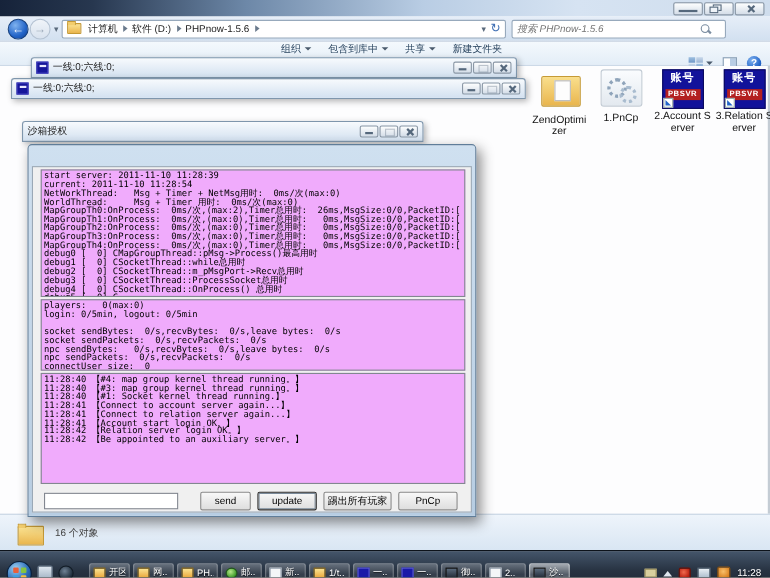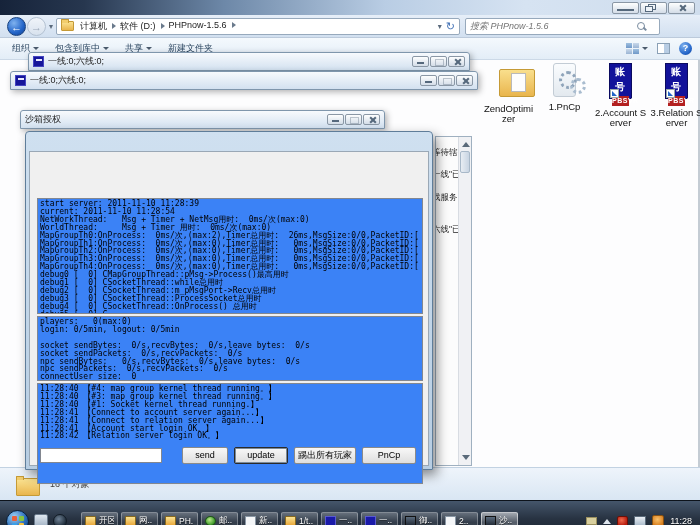--- a/index.html
+++ b/index.html
@@ -51,42 +51,42 @@
   #searchbox input{border:none;outline:none;width:170px;font-size:9px;font-style:italic;
     color:#8b919b;padding:0 4px;font-family:"Liberation Sans",sans-serif;background:transparent;}
   .mag{position:relative;width:11px;height:11px;}
   .mag::before{content:"";position:absolute;left:1px;top:1px;width:6px;height:6px;
     border:1.5px solid #7b8 da0;border:1.5px solid #7b8da0;border-radius:50%;}
   .mag::after{content:"";position:absolute;left:7px;top:7px;width:4px;height:1.5px;
     background:#7b8da0;transform:rotate(45deg);}
 
   #toolbar{position:absolute;left:0;top:38px;width:700px;height:22px;
     background:linear-gradient(#f4f9fd,#e3edf7);border-bottom:1px solid #ccd9e7;
-    display:flex;align-items:center;font-size:9px;color:#1f3b57;}
+    display:flex;align-items:center;font-size:9px;color:#1f3b57;flex-direction:column;}
   #toolbar-items{display:flex;gap:16px;margin-left:12px;}
   .tb-item{display:flex;align-items:center;gap:3px;cursor:default;white-space:nowrap;}
   .dd-arrow{display:none;}
   .dd-arrow[data-dd="true"]{display:inline-block;border-top:3px solid #4a5a6c;
     border-left:3px solid transparent;border-right:3px solid transparent;}
   #toolbar-right{margin-left:auto;margin-right:8px;display:flex;align-items:center;gap:9px;}
   .views-ico{width:13px;height:11px;background:
     linear-gradient(#9fc0e0,#6f98c8) 0 0/6px 5px no-repeat,
     linear-gradient(#c8d8ea,#9ab4d4) 7px 0/6px 5px no-repeat,
     linear-gradient(#c8d8ea,#9ab4d4) 0 6px/6px 5px no-repeat,
     linear-gradient(#9fc0e0,#6f98c8) 7px 6px/6px 5px no-repeat;}
   .views-dd{border-top:3px solid #4a5a6c;border-left:3px solid transparent;border-right:3px solid transparent;}
   .preview-ico{width:13px;height:11px;border:1px solid #8aa0b6;background:linear-gradient(90deg,#fff 55%,#b8cde4 55%);}
   .help-ico{width:13px;height:13px;border-radius:50%;background:radial-gradient(circle at 35% 30%,#7fb2ef,#2264c8 65%,#123f8d);
     color:#fff;font-size:9px;font-weight:bold;text-align:center;line-height:13px;}
 
   #content{position:absolute;left:0;top:60px;width:700px;height:407px;background:#fdfdfe;
     border-right:2px solid #c4ccd4;}
   #files{position:absolute;left:482px;top:0;display:flex;gap:3px;}
   .file-item{width:53px;text-align:center;font-size:9.5px;line-height:10.5px;color:#111;}
-  .fi{position:relative;display:inline-block;margin-top:3px;height:36px;width:23px;}
+  .fi{position:relative;display:inline-block;margin-top:3px;height:36px;width:38px;}
   .fi[data-icon="folder"]{background:none;}
   .fi[data-icon="folder"]::before{content:"";position:absolute;left:2px;top:6px;width:34px;height:26px;
     background:linear-gradient(#f9df8d,#e9b54d);border:1px solid #c59a36;border-radius:2px;}
   .fi[data-icon="folder"]::after{content:"";position:absolute;left:14px;top:10px;width:13px;height:17px;
     background:#fdfdfd;border:1px solid #b9b9b9;}
   .fi[data-icon="gears"]{background:linear-gradient(#fafcfe,#e3e9ef);border:1px solid #c3ccd5;border-radius:3px;height:34px;}
   .fi[data-icon="gears"]::before{content:"";position:absolute;left:5px;top:7px;width:12px;height:12px;
     border:3px dotted #8fa4ba;border-radius:50%;}
   .fi[data-icon="gears"]::after{content:"";position:absolute;left:16px;top:14px;width:10px;height:10px;
     border:3px dotted #a9bccf;border-radius:50%;}
@@ -132,22 +132,22 @@
   #win-d{left:20px;top:110px;width:365px;z-index:7;}
 
   #win-main{position:absolute;left:25px;top:131px;width:408px;height:339px;z-index:8;
     background:linear-gradient(#cfe0f0,#b7cde2);border:1px solid #5f7d99;border-radius:4px 4px 0 0;
     box-shadow:4px 5px 12px rgba(0,0,0,.45);}
   #win-main .titlebar{position:absolute;left:2px;top:2px;right:2px;height:17px;display:flex;
     align-items:center;gap:4px;padding:0 3px;font-size:9px;color:#111;
     background:linear-gradient(#f2f8fd,#cadcee);border-radius:3px 3px 0 0;}
   #main-client{position:absolute;left:3px;top:19px;right:3px;bottom:3px;background:#f0f0f0;
     border:1px solid #9aa8b6;}
-  .log-pane{position:absolute;left:7px;width:386px;background:#3b82f6;border:1px solid #828790;
-    overflow:hidden;padding:1px 2px;margin-top:44px;}
+  .log-pane{position:absolute;left:7px;width:386px;background:#f0abfc;border:1px solid #828790;
+    overflow:hidden;padding:1px 2px;}
   .log-line{font-family:"DejaVu Sans Mono",monospace;font-size:8px;line-height:7.9px;
     white-space:pre;color:#000;min-height:7.9px;}
   #pane-stats{top:2px;height:116px;}
   #pane-counters{top:120px;height:65px;}
   #pane-messages{top:187px;height:101px;}
   #cmd-input{position:absolute;left:10px;top:296px;width:122px;height:15px;border:1px solid #828790;
     background:#fff;font-size:9px;font-family:"DejaVu Sans Mono",monospace;padding:0 2px;outline:none;}
   .dlg-btn{position:absolute;top:295px;height:17px;font-size:9px;color:#000;text-align:center;
     line-height:15px;background:linear-gradient(#f8f8f8,#dedede);border:1px solid #8a8a8a;border-radius:2px;}
   #btn-send{left:152px;width:46px;}
@@ -200,21 +200,21 @@
       <span class="cb wide close"></span>
     </div>
   </div>
 
   <div id="addr-row">
     <span id="back-btn" class="navball">←</span>
     <span id="fwd-btn" class="navball">→</span>
     <span id="addr-dd">▾</span>
     <div id="addressbar">
       <span class="folder-ico"></span>
-      <span style="display:flex;align-items:flex-start;">
+      <span style="display:flex;align-items:center;">
 
       <span class="crumb">计算机</span>
           <span class="crumb">软件 (D:)</span>
           <span class="crumb">PHPnow-1.5.6</span>
         </span>
       <span id="addr-tools">
         <span style="font-size:8px;color:#5a6a7c;">▾</span>
         <span id="addr-refresh">↻</span>
       </span>
     </div>
@@ -290,31 +290,20 @@
           <span class="file-label">3.Relation Server</span>
         </div>
       </div>
   </div>
 
   <div id="statusbar">
     <span id="status-folder"><span class="folder-ico"></span></span>
     <span id="status-text">16 个对象</span>
   </div>
 
-  <div id="bg-strip">
-    <span class="frag" style="top:10px;">等待辖</span>
-    <span class="frag" style="top:32px;">一线"已</span>
-    <span class="frag" style="top:55px;">戏服务</span>
-    <span class="frag" style="top:87px;">六线"已</span>
-    <span id="bg-scroll">
-      <span class="sb-arrow sb-up"></span>
-      <span class="sb-thumb"></span>
-      <span class="sb-arrow sb-down"></span>
-    </span>
-  </div>
 
   <div id="win-a" class="bar-win">
     <span class="winicon"></span>
     <span class="bar-title">一线:0;六线:0;</span>
     <span class="cap">
       <span class="cb min"></span>
       <span class="cb max dim"></span>
       <span class="cb close"></span>
     </span>
   </div>
@@ -369,20 +358,21 @@
         </div>
       <div id="pane-messages" class="log-pane">
 
       <div class="log-line">11:28:40 【#4: map group kernel thread running。】</div>
           <div class="log-line">11:28:40 【#3: map group kernel thread running。】</div>
           <div class="log-line">11:28:40 【#1: Socket kernel thread running.】</div>
           <div class="log-line">11:28:41 【Connect to account server again...】</div>
           <div class="log-line">11:28:41 【Connect to relation server again...】</div>
           <div class="log-line">11:28:41 【Account start login OK。】</div>
           <div class="log-line">11:28:42 【Relation server login OK。】</div>
+          <div class="log-line">11:28:42 【Be appointed to an auxiliary server。】</div>
         </div>
       <input id="cmd-input" value="" style="">
       <div id="btn-send" class="dlg-btn">send</div>
       <div id="btn-update" class="dlg-btn">update</div>
       <div id="btn-kick" class="dlg-btn">踢出所有玩家</div>
       <div id="btn-close" class="dlg-btn">PnCp</div>
     </div>
   </div>
 
   <div id="taskbar">

